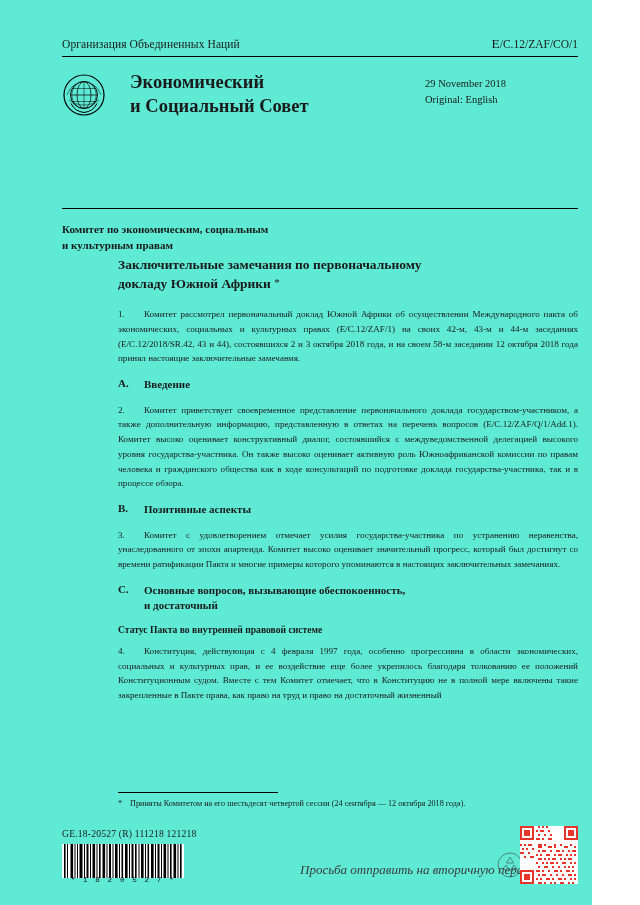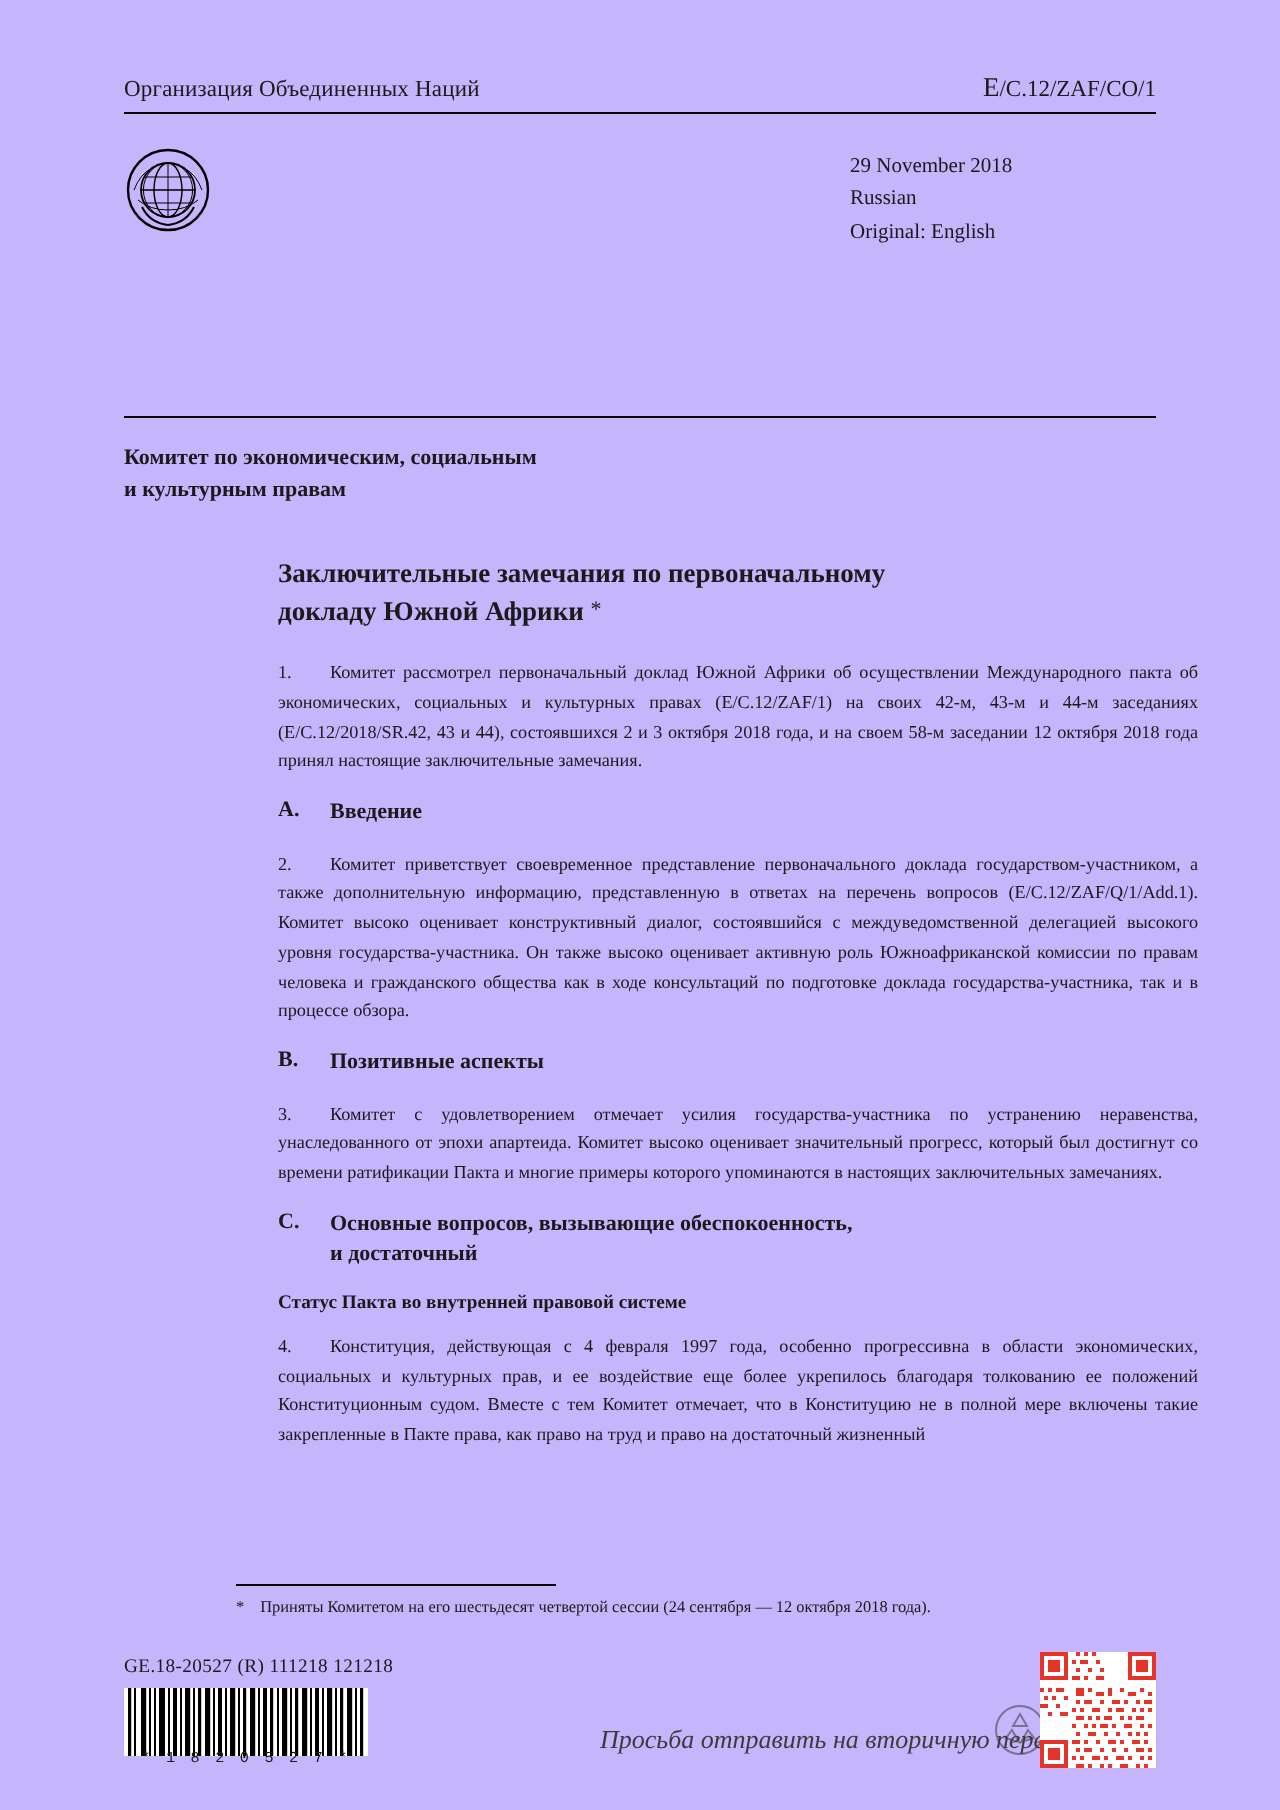--- a/index.html
+++ b/index.html
@@ -11,23 +11,23 @@
     width: 640px;
     height: 905px;
     font-family: "Liberation Serif", serif;
     color: #1a1a1a;
     position: relative;
     overflow: hidden;
   }
   .page {
     position: absolute;
     left: 0; top: 0;
-    width: 640px;
+    width: 592px;
     height: 905px;
-    background: #c4b5fd;
+    background: #5eead4;
     text-decoration: underline;
   }
 
   
   .hdr-top {
     position: absolute;
     left: 62px;
     top: 36px;
     width: 516px;
     display: flex;
@@ -97,23 +97,22 @@
     width: 330px;
     font-size: 11px;
     font-weight: bold;
     line-height: 1.45;
   }
 
   
   .body-col {
     position: absolute;
     left: 118px;
-    top: 278px;
+    top: 256px;
     width: 460px;
-    margin-left: 21px;
   }
   .doc-title {
     font-size: 13.5px;
     font-weight: bold;
     line-height: 1.38;
     margin: 0 0 14px 0;
   }
   .doc-title .star {
     font-weight: normal;
     font-size: 11px;
@@ -241,24 +240,27 @@
       <ellipse cx="21" cy="21" rx="12.3" ry="13.5" fill="none" stroke="#000" stroke-width="0.5"></ellipse>
       <line x1="7.5" y1="21" x2="34.5" y2="21" stroke="#000" stroke-width="0.7"></line>
       <path d="M9.5 14.5 H32.5 M9.5 27.5 H32.5" stroke="#000" stroke-width="0.5" fill="none"></path>
       <line x1="21" y1="7.5" x2="21" y2="34.5" stroke="#000" stroke-width="0.5"></line>
       <path d="M6 26 q6 5 15 5 q9 0 15 -5" fill="none" stroke="#000" stroke-width="0.5"></path>
       <path d="M4 21 q3 -8 9 -11 M38 21 q-3 -8 -9 -11" fill="none" stroke="#000" stroke-width="0.5"></path>
       <path d="M21 38.5 q-9 -1 -13 -9 M21 38.5 q9 -1 13 -9" fill="none" stroke="#000" stroke-width="1"></path>
     </svg>
   </div>
 
+  <div class="title-block">
+    <div>Экономический</div>
+    <div>и Социальный Совет</div>
+  </div>
 
   <div class="distr">
     <div>29 November 2018</div>
-    <div>Russian</div>
     <div>Original: English</div>
   </div>
 
   <div class="hdr-rule2"></div>
 
   <div class="committee">
     <div>Комитет по экономическим, социальным</div>
     <div>и культурным правам</div>
   </div>
 

